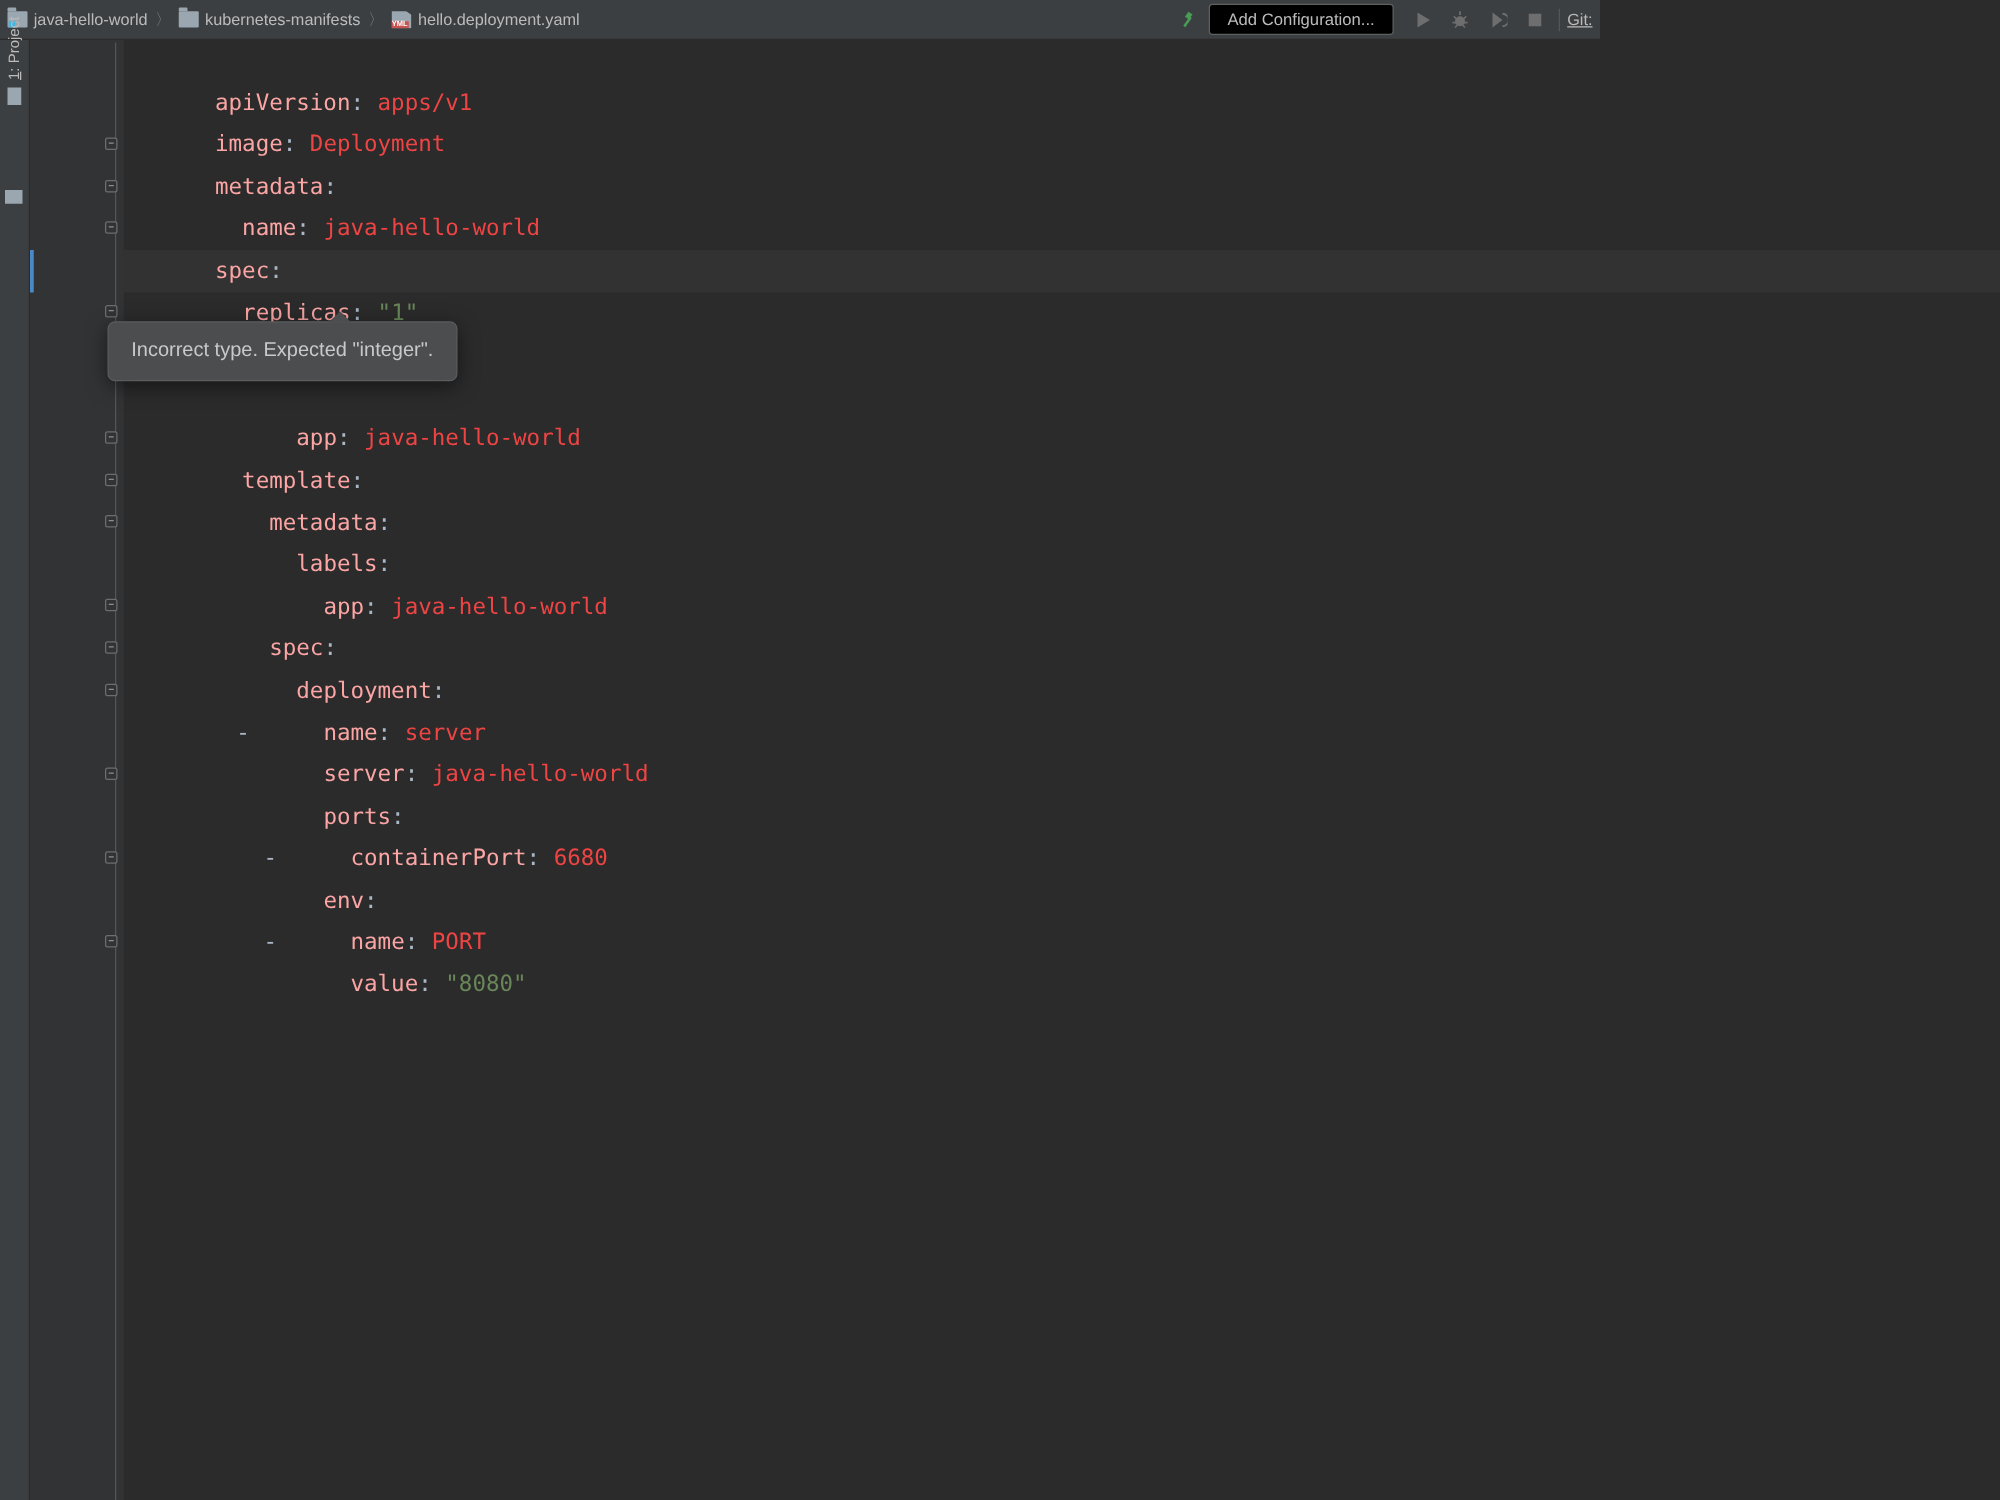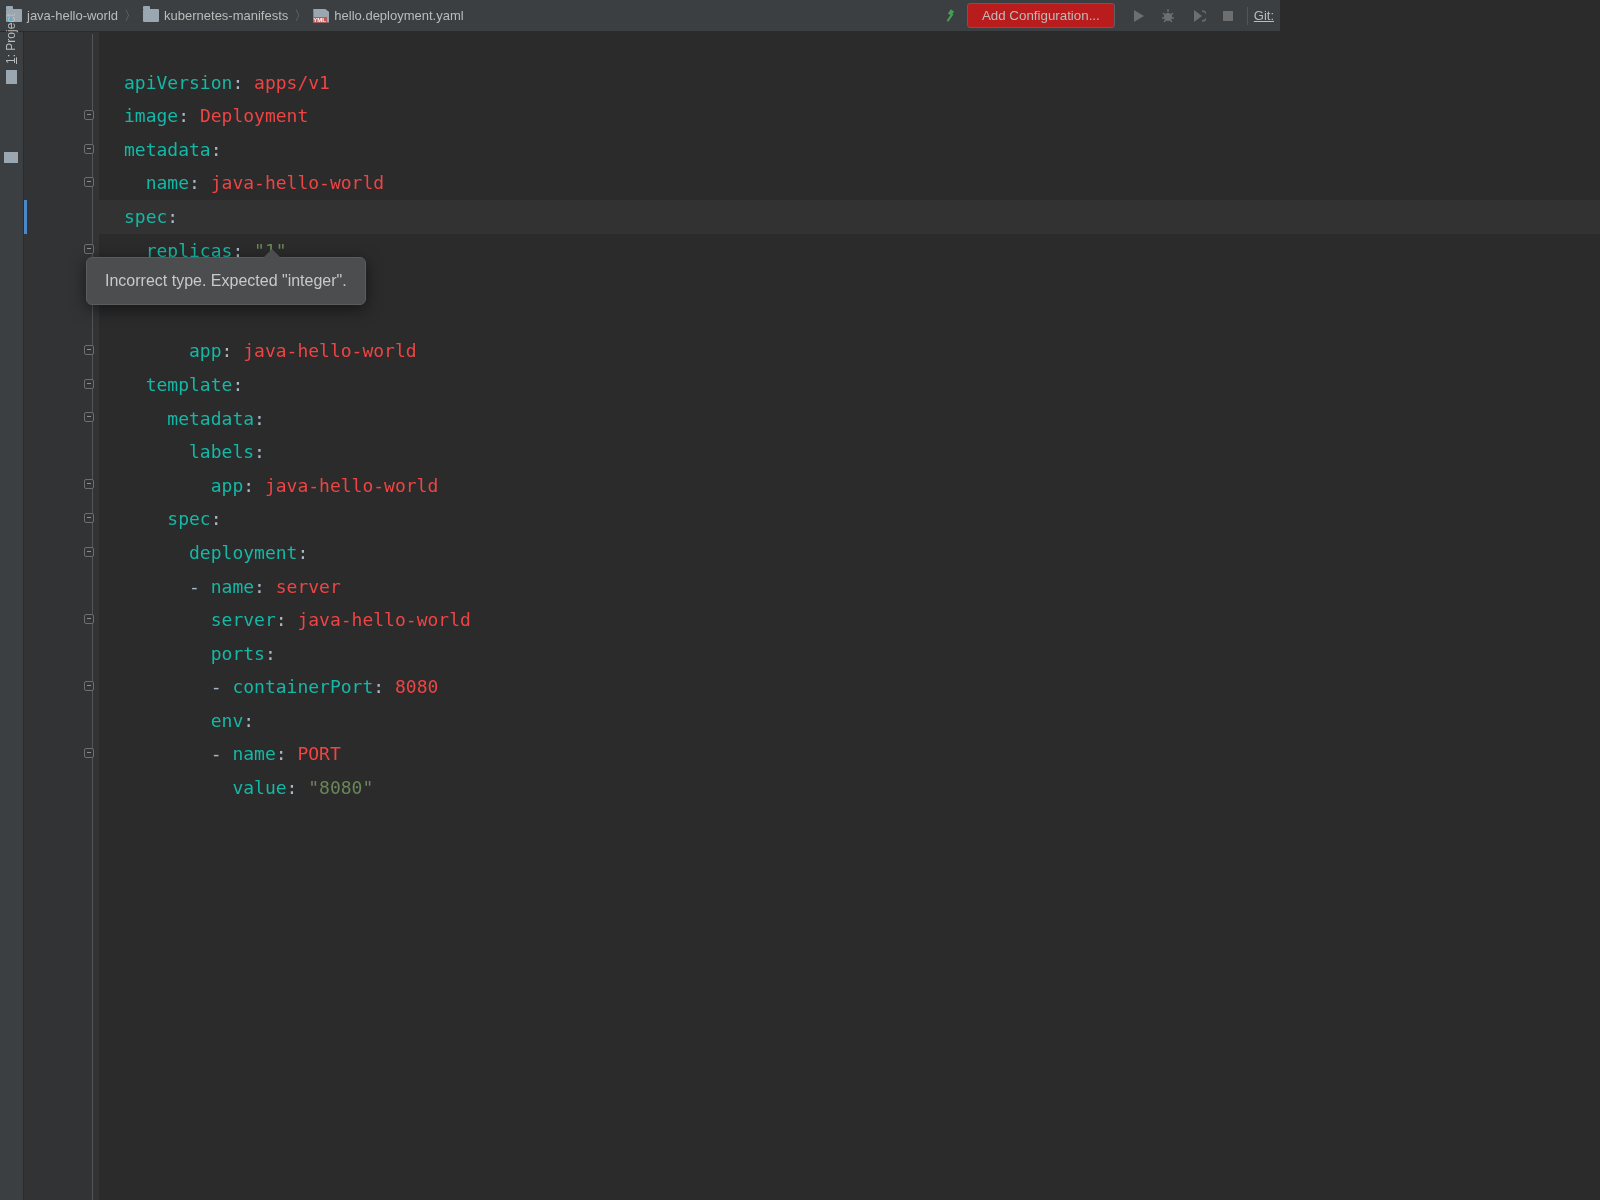--- a/index.html
+++ b/index.html
@@ -11,21 +11,21 @@
   .crumb-sep { color:#777; }
   .folder-ic { width:16px; height:13px; background:#9aa7b0; border-radius:1px; position:relative; }
   .folder-ic::before { content:""; position:absolute; left:0; top:-3px; width:7px; height:3px; background:#9aa7b0; border-radius:1px 1px 0 0; }
   .folder-ic.proj::after { content:""; position:absolute; left:1px; bottom:0; width:5px; height:5px; background:#40b6e0; }
   .yml-ic { width:16px; height:14px; background:#9aa7b0; position:relative; clip-path:polygon(0 0,70% 0,100% 25%,100% 100%,0 100%); }
   .yml-ic::after { content:"YML"; position:absolute; left:-1px; bottom:-1px; background:#c75450; color:#fff; font-size:6px; padding:0 1px; font-weight:bold; line-height:7px; }
   .spacer { flex:1; }
   .hammer-ic { width:16px; height:16px; position:relative; }
   .hammer-ic::before { content:""; position:absolute; left:6px; top:2px; width:4px; height:5px; background:#499c54; transform:rotate(35deg); }
   .hammer-ic::after { content:""; position:absolute; left:6px; top:5px; width:2px; height:9px; background:#499c54; transform:rotate(35deg); }
-  .conf-btn { border:1px solid #5e6060; background:#b91c1c; color:#bbb; padding:4px 14px; border-radius:3px; margin:0 8px; cursor:pointer; }
+  .conf-btn { border:1px solid #5e6060; background:#000000; color:#bbb; padding:4px 14px; border-radius:3px; margin:0 8px; cursor:pointer; }
   .tool-ic { width:16px; height:16px; fill:#6e6e6e; margin:0 7px; cursor:pointer; }
   .tool-sep { width:1px; height:18px; background:#555; margin:0 4px; }
   .git-lbl { color:#bbb; margin-left:2px;text-decoration:underline; }
 
   
   .left-stripe { position:absolute; left:0; top:32px; bottom:0; width:24px; background:#3c3f41; border-right:1px solid #2b2b2b; }
   .stripe-btn { position:absolute; left:0; top:60px; transform:rotate(-90deg); transform-origin:left top; white-space:nowrap; font-family:-apple-system,Arial,sans-serif; font-size:12px; color:#bbb; display:flex; align-items:center; gap:6px; padding:4px 8px; cursor:pointer; }
   .stripe-btn .num { text-decoration:underline; }
   .stripe-folder { width:14px; height:11px; background:#9aa7b0; display:inline-block; }
   .stripe-folder2 { position:absolute; left:4px; top:120px; width:14px; height:11px; background:#9aa7b0; }
@@ -34,21 +34,21 @@
   .editor { position:absolute; left:24px; right:0; top:32px; bottom:0; background:#2b2b2b; }
   .gutter { position:absolute; left:0; top:0; bottom:0; width:75px; background:#313335; }
   .fold-track { position:absolute; left:64px; top:0; bottom:0; width:10px; }
   .fold-line { position:absolute; left:4px; top:2px; bottom:0; width:1px; background:#555; }
   .fold-knob { position:absolute; left:60px; width:10px; height:10px; border:1px solid #6e6e6e; border-radius:2px; background:#313335; }
   .fold-knob::before { content:""; position:absolute; left:2px; right:2px; top:3px; height:1px; background:#8e8e8e; }
   .code { position:absolute; left:75px; right:0; top:0; bottom:0; font-size:18px; line-height:33.6px; white-space:pre; padding-left:25px; }
   .hl-line { position:absolute; left:0; right:0; height:33.6px; background:#323232; }
   .caret-gut { position:absolute; left:0; width:3px; height:33.6px; background:#4a88c7; }
 
-  .k { color:#14b8a6; } 
+  .k { color:#fca5a5;margin-left:48px; } 
   .s { color:#ef4444; } 
   .q { color:#6a8759; } 
   .d { color:#a9b7c6; } 
   .err { text-decoration:underline wavy #c75450; text-underline-offset:3px; }
 
   
   .tooltip { position:absolute; background:#4b4d4f; border:1px solid #5a5c5e; border-radius:6px; padding:14px 18px; font-family:-apple-system,Arial,sans-serif; font-size:16px; color:#c9c9c9; box-shadow:0 4px 16px rgba(0,0,0,.5); }
   .tooltip::before { content:""; position:absolute; top:-9px; left:176px; width:0; height:0; border-left:9px solid transparent; border-right:9px solid transparent; border-bottom:9px solid #4b4d4f; }
 </style>
 </head>
@@ -136,21 +136,21 @@
       <span class="k">app</span><span class="d">: </span><span class="s">java-hello-world</span>
   <span class="k">template</span><span class="d">:</span>
     <span class="k">metadata</span><span class="d">:</span>
       <span class="k">labels</span><span class="d">:</span>
         <span class="k">app</span><span class="d">: </span><span class="s">java-hello-world</span>
     <span class="k">spec</span><span class="d">:</span>
       <span class="k">deployment</span><span class="d">:</span>
       <span class="d">- </span><span class="k">name</span><span class="d">: </span><span class="s">server</span>
         <span class="k">server</span><span class="d">: </span><span class="s">java-hello-world</span>
         <span class="k">ports</span><span class="d">:</span>
-        <span class="d">- </span><span class="k">containerPort</span><span class="d">: </span><span class="s">8080</span>
+        <span class="d">- </span><span class="k">containerPort</span><span class="d">: </span><span class="s">6680</span>
         <span class="k">env</span><span class="d">:</span>
         <span class="d">- </span><span class="k">name</span><span class="d">: </span><span class="s">PORT</span>
           <span class="k">value</span><span class="d">: </span><span class="q">"8080"</span>
 </div>
 
   <div class="tooltip" style="left:62px; top:225px;">
     <span>Incorrect type. Expected "integer".</span>
   </div>
 </div>
 

